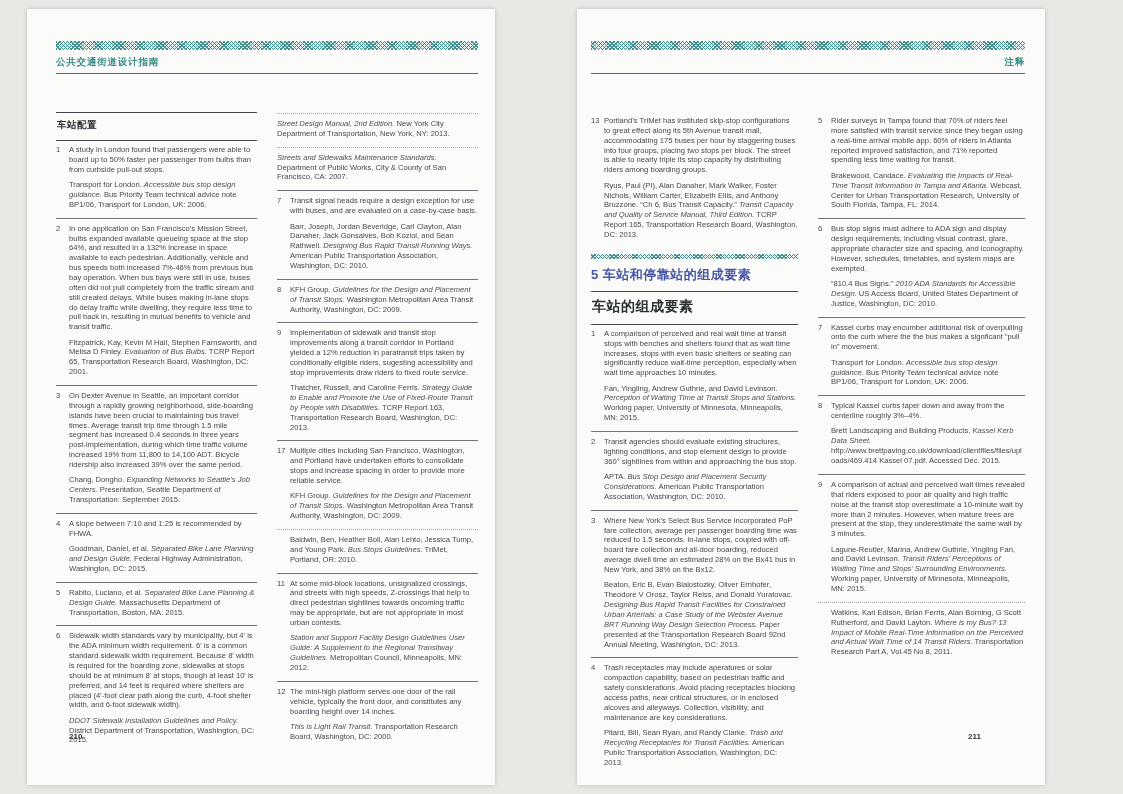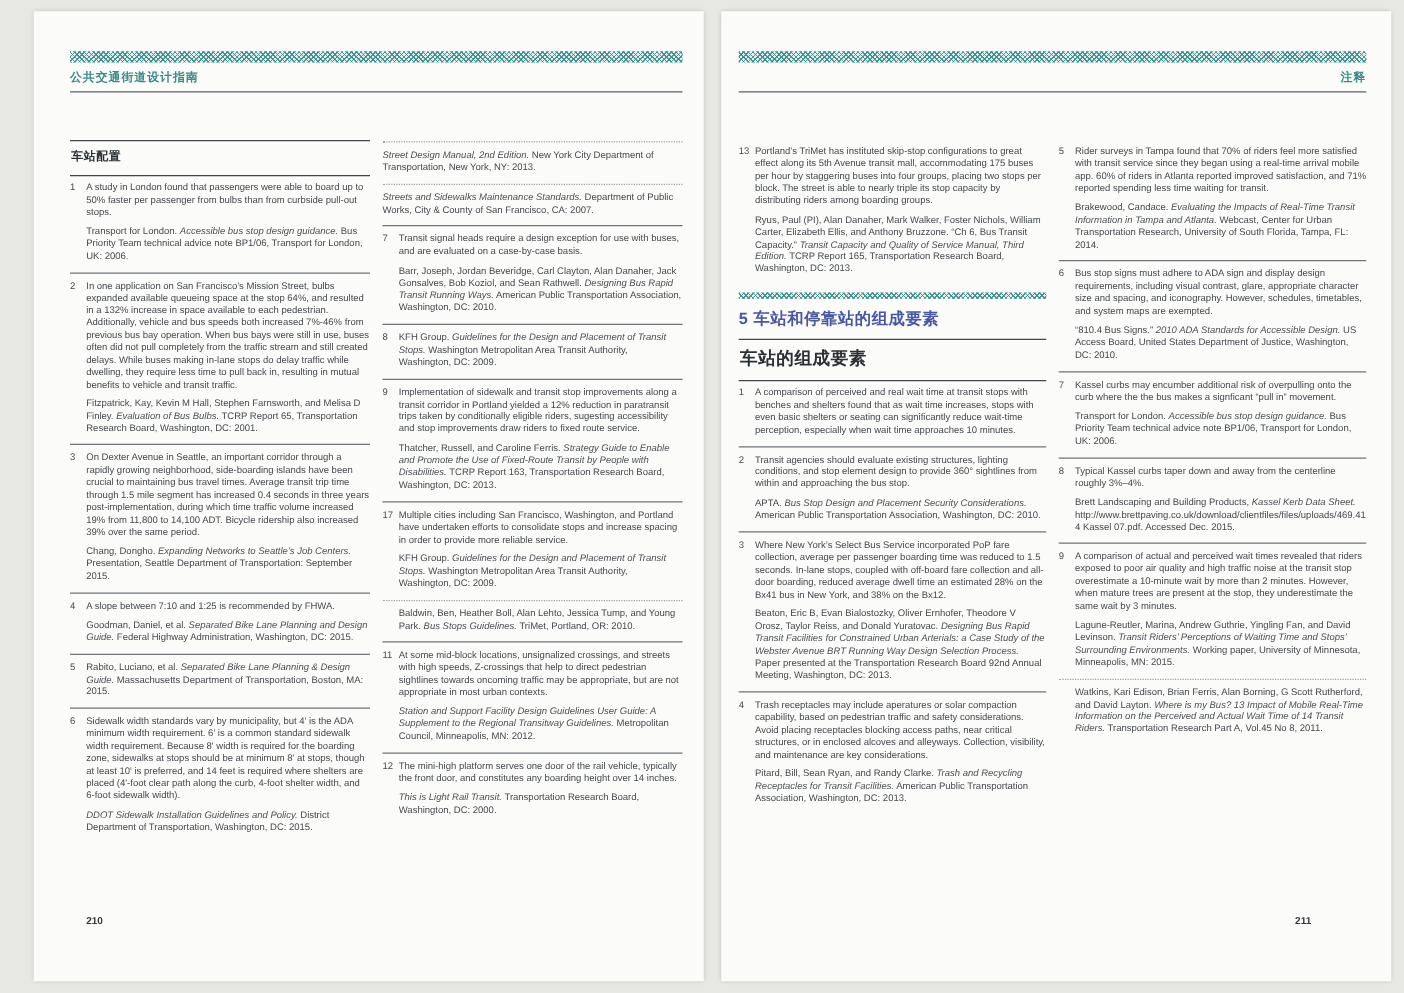--- a/index.html
+++ b/index.html
@@ -3,21 +3,21 @@
 <meta charset="utf-8">
 <style>
   html,body{margin:0;padding:0;}
   body{
     width:1123px;height:794px;position:relative;
     background:#e7e7e4;
     font-family:"Liberation Sans","DejaVu Sans",sans-serif;
     overflow:hidden;
   }
   .page{
-    position:absolute;top:9px;width:536px;height:776px;
+    position:absolute;top:9px;width:468px;height:776px;
     background:#fbfbf9;
     box-shadow:0 0 4px rgba(0,0,0,0.18);
   }
   .page.left{left:27px;}
   .page.right{left:577px;}
   .page-inner{position:relative;height:100%;box-sizing:border-box;}
   .page.left .page-inner{padding:32px 17px 0 29px;}
   .page.right .page-inner{padding:32px 20px 0 14px;}
 
   .hatch{
@@ -26,21 +26,21 @@
       repeating-linear-gradient(45deg, rgba(58,140,138,0.9) 0 0.9px, transparent 0.9px 2.7px),
       repeating-linear-gradient(135deg, rgba(58,140,138,0.9) 0 0.9px, transparent 0.9px 2.7px);
   }
   .page-band{height:9px;}
   .page-header-title{
     margin-top:6px;font-size:9.5px;font-weight:bold;color:#388b89;letter-spacing:0.8px;
   }
   .page.right .page-header-title{text-align:right;}
   .page-header-rule{margin-top:4px;border-top:1.3px solid #5c636c;}
 
-  .columns{display:flex;gap:10px;margin-top:38px;}
+  .columns{display:flex;gap:20px;margin-top:38px;}
   .col{flex:1;min-width:0;}
 
   .heading2{
     border-top:1.5px solid #41464b;border-bottom:1.5px solid #41464b;
     font-size:9.5px;font-weight:bold;color:#2b3034;
     padding:6px 1px 8px;letter-spacing:0.5px;
   }
   .chapter{border-bottom:1.5px solid #41464b;margin-top:7px;}
   .hatch-thin{height:5px;margin-bottom:6px;}
   .chapter-title{
@@ -219,20 +219,21 @@
           </div>
           <div class="chapter">
             <div class="hatch hatch-thin"></div>
             <div class="chapter-title">5 车站和停靠站的组成要素</div>
           </div>
           <div class="subheading">车站的组成要素</div>
           <div class="note">
             <div class="note-num">1</div>
             <div class="note-body">
               <p>A comparison of perceived and real wait time at transit stops with benches and shelters found that as wait time increases, stops with even basic shelters or seating can significantly reduce wait-time perception, especially when wait time approaches 10 minutes.</p>
+              <p>Fan, Yingling, Andrew Guthrie, and David Levinson. <i>Perception of Waiting Time at Transit Stops and Stations.</i> Working paper, University of Minnesota, Minneapolis, MN: 2015.</p>
             </div>
           </div>
           <div class="rule-solid"></div>
           <div class="note">
             <div class="note-num">2</div>
             <div class="note-body">
               <p>Transit agencies should evaluate existing structures, lighting conditions, and stop element design to provide 360° sightlines from within and approaching the bus stop.</p>
               <p>APTA. <i>Bus Stop Design and Placement Security Considerations.</i> American Public Transportation Association, Washington, DC: 2010.</p>
             </div>
           </div>

